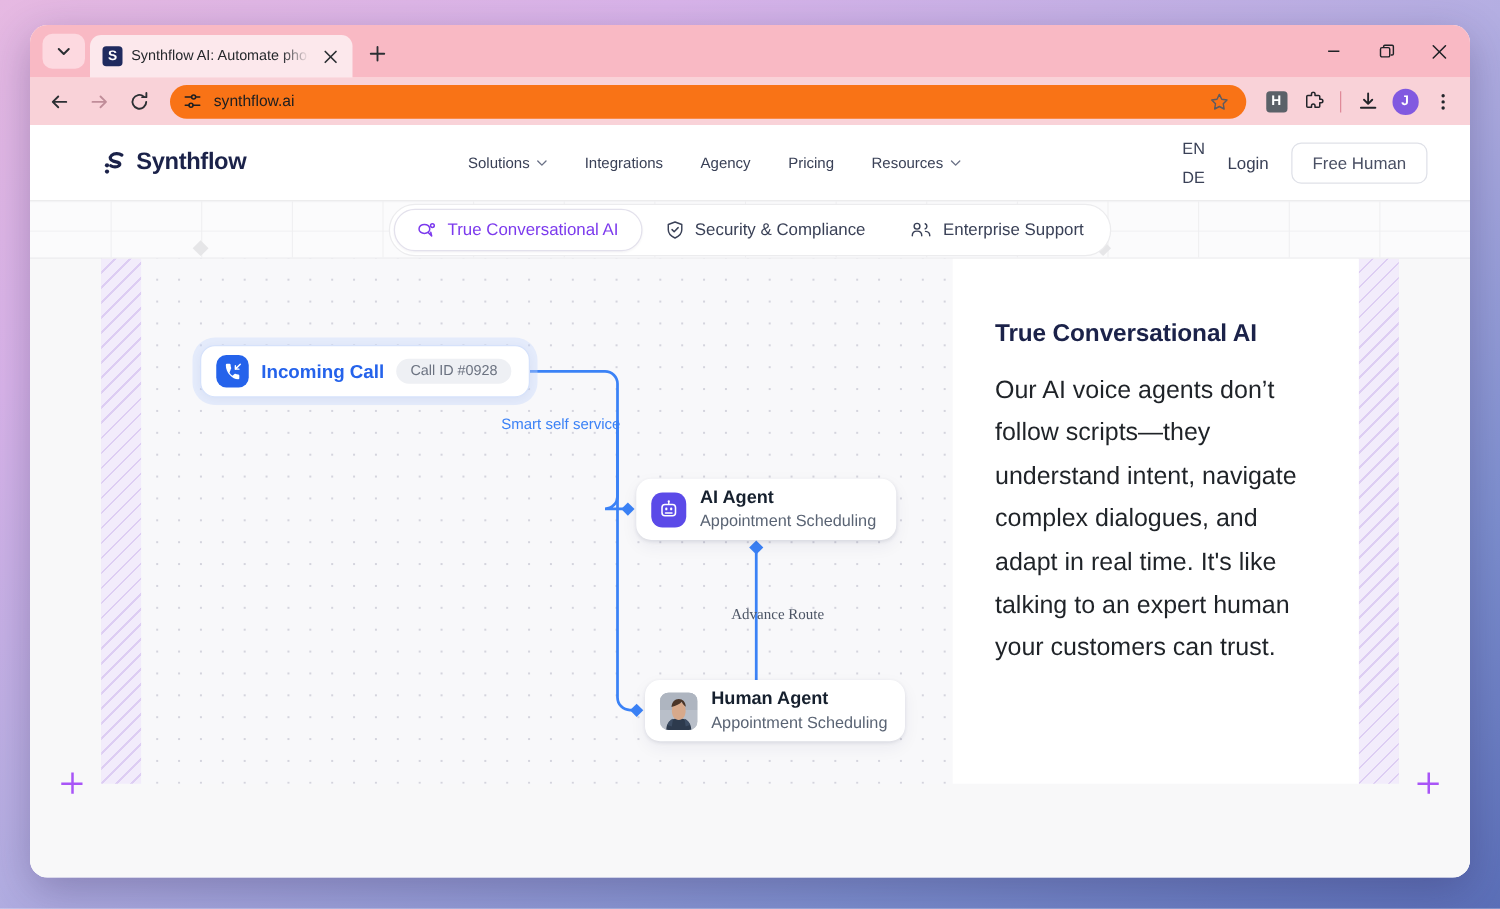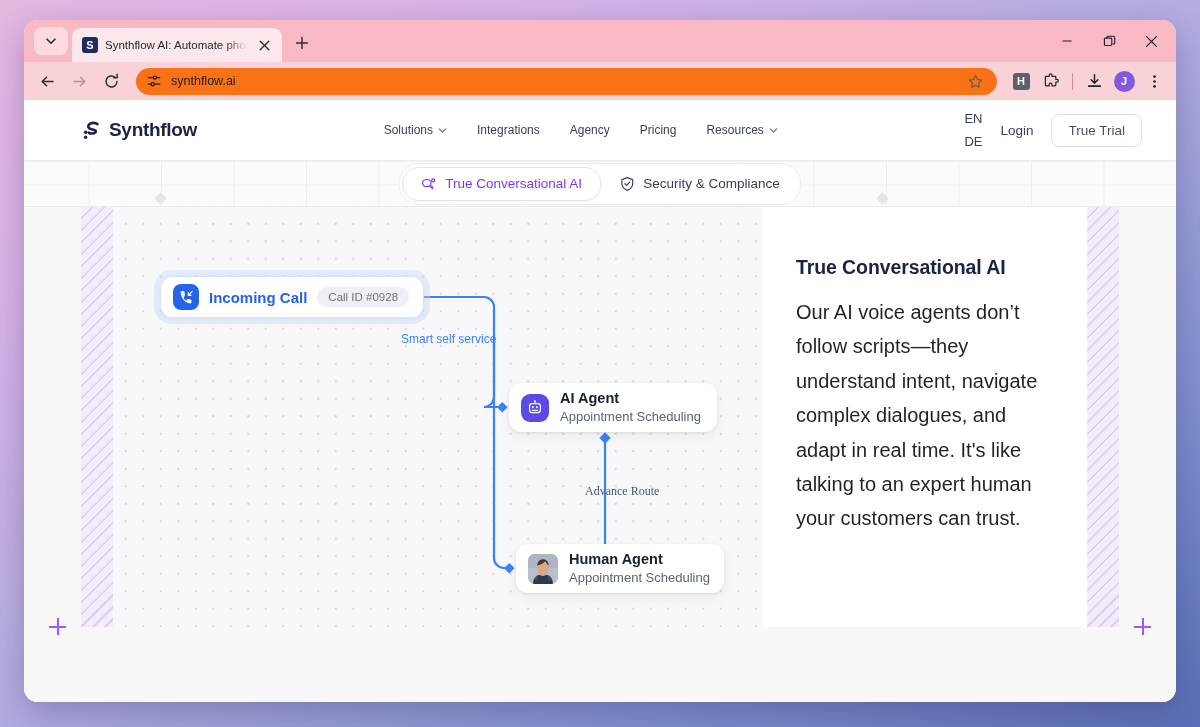--- a/index.html
+++ b/index.html
@@ -424,21 +424,21 @@
           </svg>
         </div>
       </nav>
 
       <div id="header-right">
         <div id="lang-group">
           <span class="lang">EN</span>
           <span class="lang">DE</span>
         </div>
         <span id="login-link">Login</span>
-        <button id="free-trial-btn">True Trial</button>
+        <button id="free-trial-btn">Free Human</button>
       </div>
     </div>
 
     <div id="feature-tabs-row">
       <div id="grid-lines"></div>
       <div class="diamond" style="left:132px; top:183px;"></div>
       <div id="feature-tabs">
         <div class="feature-tab active">
           <svg width="16" height="16" viewBox="0 0 16 16">
             <path d="M9.8 7.1 a4.3 3.6 0 1 1 -4.3 -3.6 a4.3 3.6 0 0 1 4.3 3.6 Z" stroke="#7c3aed" stroke-width="1.2" fill="none"></path>
@@ -446,20 +446,29 @@
             <circle cx="11.9" cy="4.4" r="1.5" stroke="#7c3aed" stroke-width="1.2" fill="none"></circle>
           </svg>
           <span>True Conversational AI</span>
         </div>
         <div class="feature-tab">
           <svg width="16" height="16" viewBox="0 0 16 16">
             <path d="M8 1.6 L13.4 3.6 V7.8 c0 3.3 -2.6 5.4 -5.4 6.6 c-2.8 -1.2 -5.4 -3.3 -5.4 -6.6 V3.6 Z" stroke="#3a4157" stroke-width="1.15" fill="none" stroke-linejoin="round"></path>
             <path d="M5.6 7.7 L7.3 9.4 L10.5 6.1" stroke="#3a4157" stroke-width="1.15" fill="none" stroke-linecap="round" stroke-linejoin="round"></path>
           </svg>
           <span>Security &amp; Compliance</span>
+        </div>
+        <div class="feature-tab">
+          <svg width="18" height="16" viewBox="0 0 18 16">
+            <circle cx="5.6" cy="5" r="2.3" stroke="#3a4157" stroke-width="1.15" fill="none"></circle>
+            <path d="M1.8 12.6 c0 -2.3 1.7 -3.7 3.8 -3.7 c2.1 0 3.8 1.4 3.8 3.7" stroke="#3a4157" stroke-width="1.15" fill="none" stroke-linecap="round"></path>
+            <path d="M12.1 3 a2.2 2.2 0 0 1 0 4.1" stroke="#3a4157" stroke-width="1.15" fill="none" stroke-linecap="round"></path>
+            <path d="M12.4 9.1 c2 0.2 3.4 1.5 3.4 3.5" stroke="#3a4157" stroke-width="1.15" fill="none" stroke-linecap="round"></path>
+          </svg>
+          <span>Enterprise Support</span>
         </div>
       </div>
       <div class="diamond" style="left:854px; top:33px;"></div>
       <div class="diamond" style="left:132px; top:33px;"></div>
     </div>
 
     <div id="content-area">
       <div id="guide-left"></div>
       <div id="guide-right"></div>
       <div class="hatch-strip" id="hatch-left"></div>

